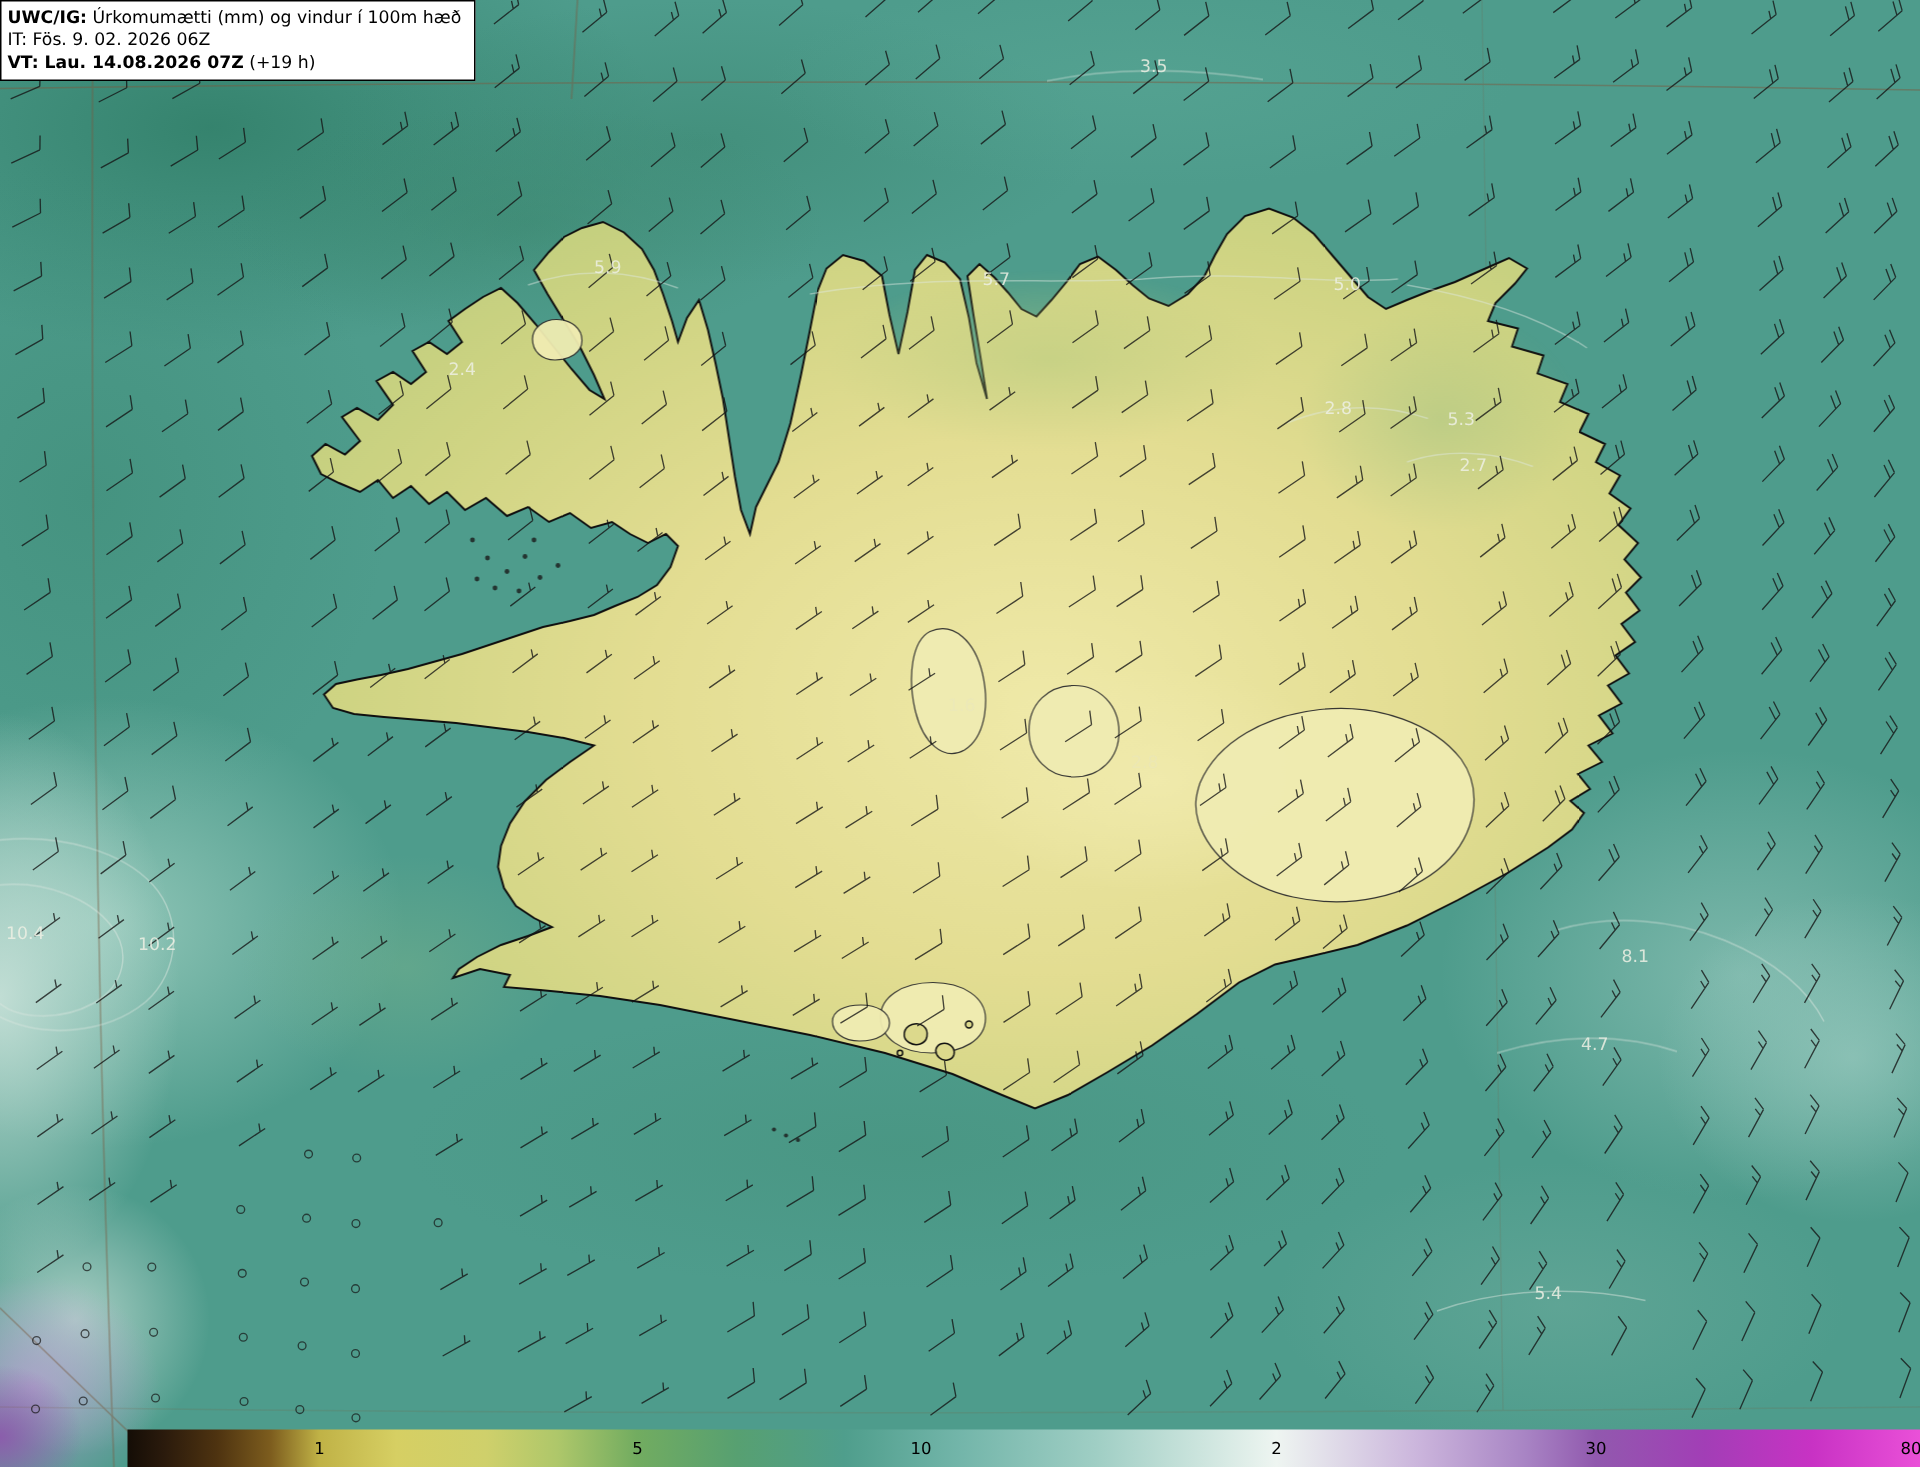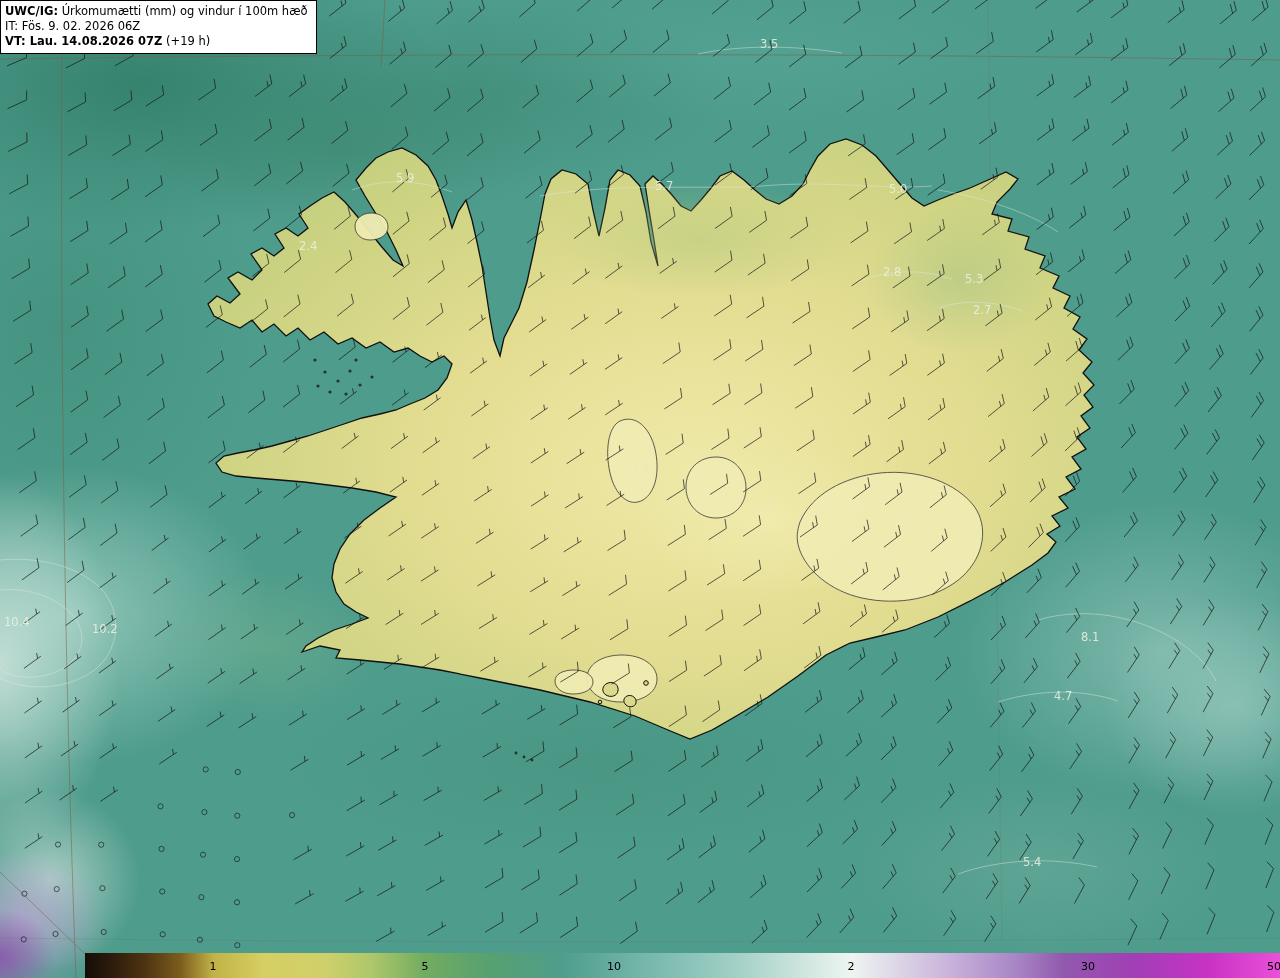--- a/index.html
+++ b/index.html
@@ -242,16 +242,16 @@
   <div><span class="b">UWC/IG:</span><span> Úrkomumætti (mm) og vindur í 100m hæð</span></div>
   <div>IT: Fös. 9. 02. 2026 06Z</div>
   <div><span class="b">VT: Lau. 14.08.2026 07Z</span><span> (+19 h)</span></div>
 </div>
 
 <div id="colorbar" style="background: linear-gradient(to right, rgb(20, 13, 6) 0%, rgb(42, 26, 12) 2%, rgb(78, 51, 16) 5%, rgb(125, 93, 30) 8%, rgb(192, 178, 70) 10.7%, rgb(214, 207, 99) 15%, rgb(207, 208, 107) 20%, rgb(174, 199, 106) 24%, rgb(114, 172, 96) 28.4%, rgb(87, 160, 113) 34%, rgb(79, 158, 140) 40%, rgb(114, 181, 169) 46.3%, rgb(159, 206, 196) 54%, rgb(205, 229, 222) 60%, rgb(238, 245, 241) 64.1%, rgb(203, 181, 220) 72%, rgb(168, 132, 196) 78%, rgb(145, 89, 174) 81.9%, rgb(162, 62, 182) 88%, rgb(200, 50, 196) 94%, rgb(234, 80, 216) 100%);">
       <span class="cb-tick" style="left: 128px;">1</span>
       <span class="cb-tick" style="left: 340px;">5</span>
       <span class="cb-tick" style="left: 529px;">10</span>
       <span class="cb-tick" style="left: 766px;">2</span>
-      <span class="cb-tick" style="left: 979px; margin-left: 24px;">30</span>
-      <span class="cb-tick" style="left: 1189px;">50</span>
+      <span class="cb-tick" style="left: 979px;">30</span>
+      <span class="cb-tick" style="left: 1189px;">80</span>
     </div>
 </div>
 
 </body></html>

